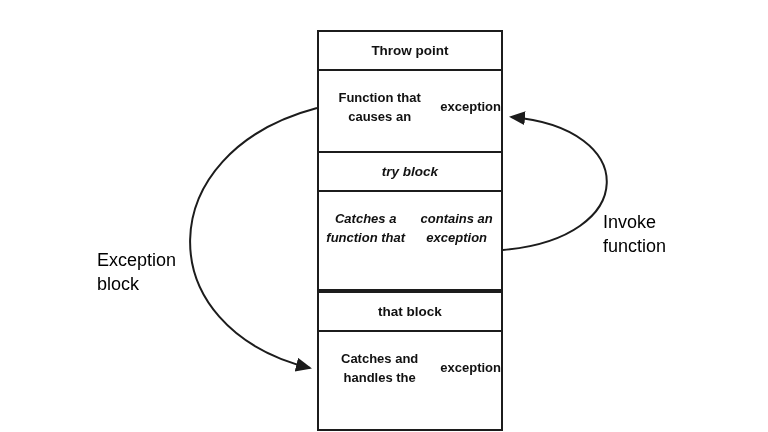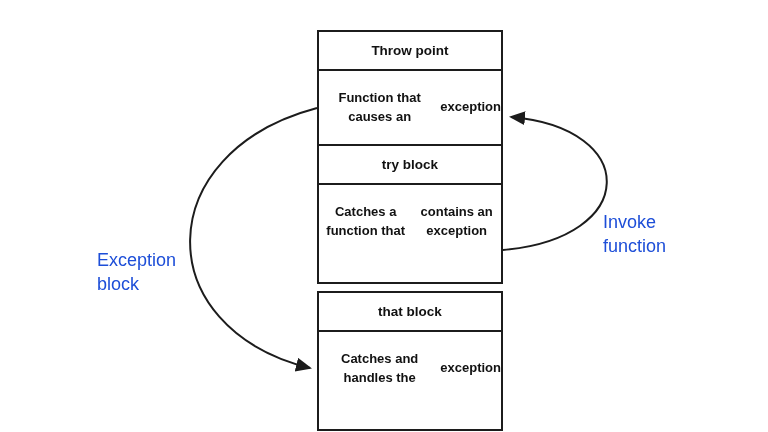--- a/index.html
+++ b/index.html
@@ -52,27 +52,27 @@
     flex-direction: row;
     align-items: center;
     justify-content: center;
     font-weight: bold;
     font-size: 13px;
     line-height: 19px;
     text-align: center;
     box-sizing: border-box;
   }
   #box-throw { top: 30px; }
-  #box-try   { top: 144px; }
+  #box-try   { top: 151px; font-style: italic; }
   #box-catch { top: 291px; }
   .side-label {
     position: absolute;
     font-size: 18px;
     line-height: 24px;
-    color: #1d4ed8;
+    color: #000000;
   }
   #label-left  { left: 97px;  top: 248px; }
   #label-right { left: 603px; top: 210px; }
 </style>
 </head>
 <body>
 
 <div class="canvas">
 
   <svg class="arrow-layer" viewBox="0 0 768 432" xmlns="http://www.w3.org/2000/svg">

